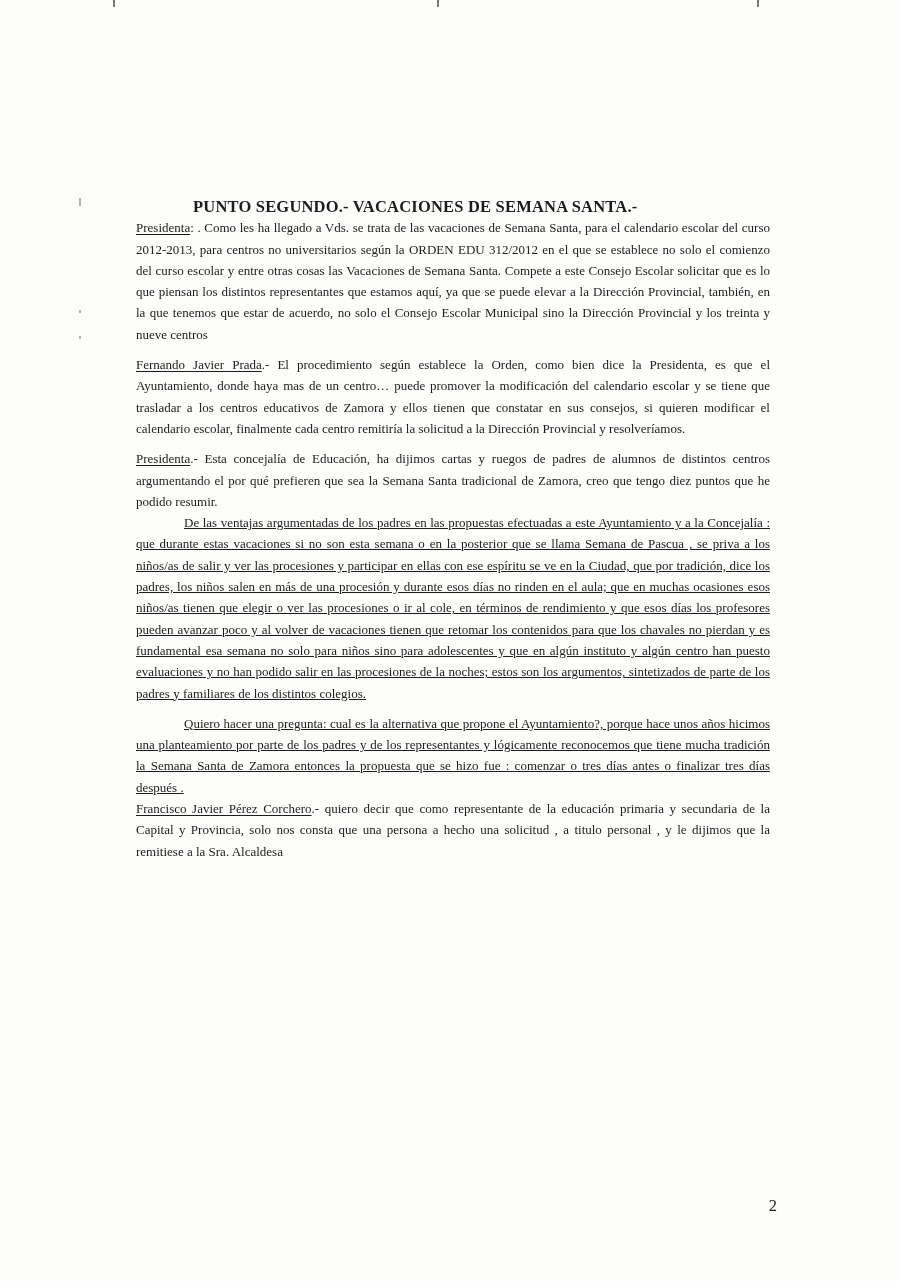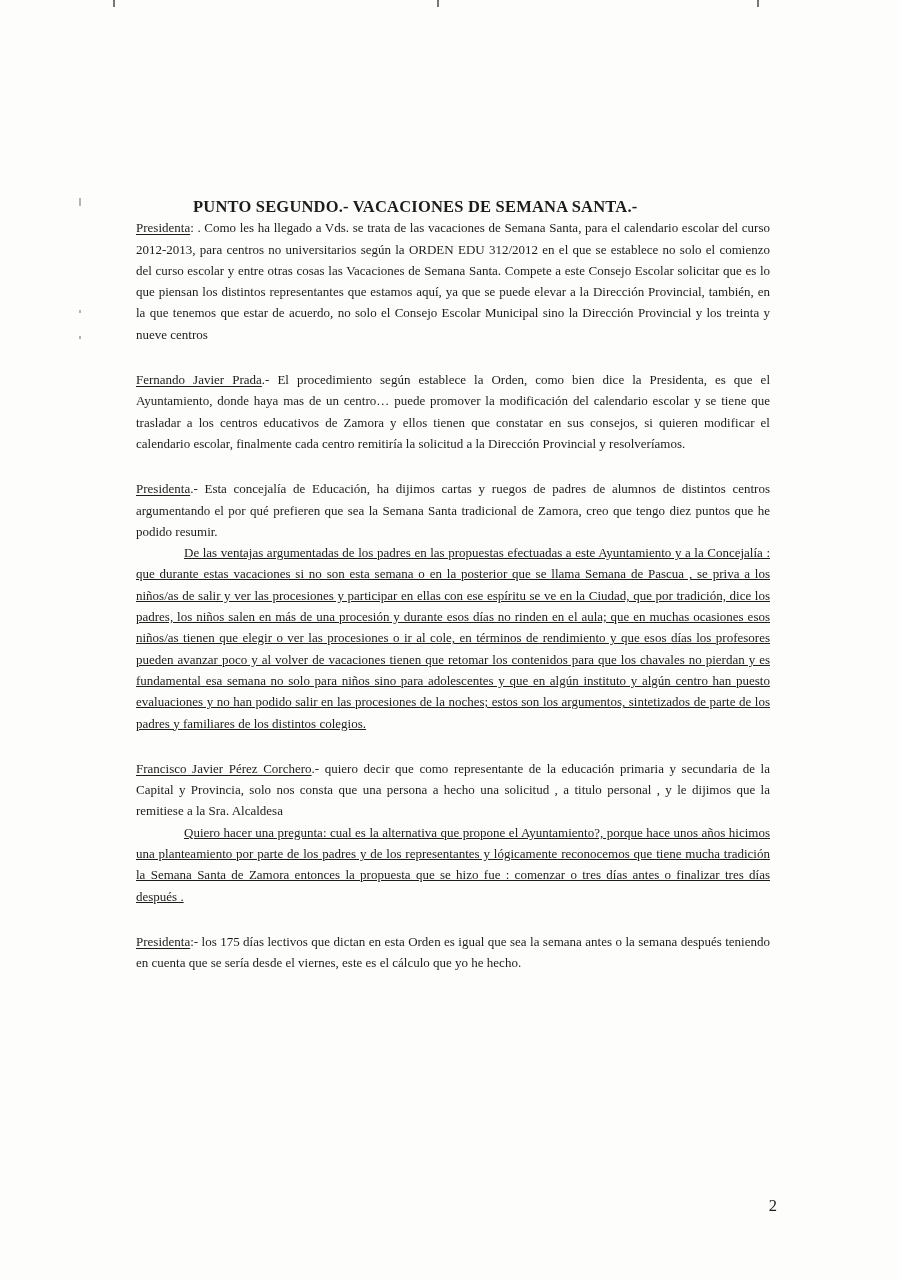--- a/index.html
+++ b/index.html
@@ -18,21 +18,21 @@
     inset: 0;
     padding: 196px 130px 0 136px;
   }
   .title {
     font-weight: bold;
     font-size: 16.5px;
     line-height: 21.3px;
     margin-left: 57px;
     letter-spacing: 0.2px;
   }
-  .para { margin-top: 24px; }
+  .para { margin-top: 9px; }
   .para.first { margin-top: 0; }
   .body-text {
     font-size: 13px;
     line-height: 21.3px;
     text-align: justify;
   }
   .speaker {
     text-decoration: underline;
     text-underline-offset: 2px;
   }
@@ -86,23 +86,20 @@
   <div class="para">
     <p class="body-text"><span class="speaker">Fernando Javier Prada</span><span>.- El procedimiento según establece la Orden, como bien dice la Presidenta, es que el Ayuntamiento, donde haya mas de un centro… puede promover la modificación del calendario escolar y se tiene que trasladar a los centros educativos de Zamora y ellos tienen que constatar en sus consejos, si quieren modificar el calendario escolar, finalmente cada centro remitiría la solicitud a la Dirección Provincial y resolveríamos.</span></p>
   </div>
 
   <div class="para">
     <p class="body-text"><span class="speaker">Presidenta</span><span>.- Esta concejalía de Educación, ha dijimos cartas y ruegos de padres de alumnos de distintos centros argumentando el por qué prefieren que sea la Semana Santa tradicional de Zamora, creo que tengo diez puntos que he podido resumir.</span></p>
     <p class="body-text indent">De las ventajas argumentadas de los padres en las propuestas efectuadas a este Ayuntamiento y a la Concejalía : que durante estas vacaciones si no son esta semana o en la posterior que se llama Semana de Pascua , se priva a los niños/as de salir y ver las procesiones y participar en ellas con ese espíritu se ve en la Ciudad, que por tradición, dice los padres, los niños salen en más de una procesión y durante esos días no rinden en el aula; que en muchas ocasiones esos niños/as tienen que elegir o ver las procesiones o ir al cole, en términos de rendimiento y que esos días los profesores pueden avanzar poco y al volver de vacaciones tienen que retomar los contenidos para que los chavales no pierdan y es fundamental esa semana no solo para niños sino para adolescentes y que en algún instituto y algún centro han puesto evaluaciones y no han podido salir en las procesiones de la noches; estos son los argumentos, sintetizados de parte de los padres y familiares de los distintos colegios.</p>
   </div>
 
   <div class="para">
+    <p class="body-text indent">Quiero hacer una pregunta: cual es la alternativa que propone el Ayuntamiento?, porque hace unos años hicimos una planteamiento por parte de los padres y de los representantes y lógicamente reconocemos que tiene mucha tradición la Semana Santa de Zamora entonces la propuesta que se hizo fue : comenzar o tres días antes o finalizar tres días después .</p>
     <p class="body-text"><span class="speaker">Francisco Javier Pérez Corchero</span><span>.- quiero decir que como representante de la educación primaria y secundaria de la Capital y Provincia, solo nos consta que una persona a hecho una solicitud , a titulo personal , y le dijimos que la remitiese a la Sra. Alcaldesa</span></p>
-    <p class="body-text indent">Quiero hacer una pregunta: cual es la alternativa que propone el Ayuntamiento?, porque hace unos años hicimos una planteamiento por parte de los padres y de los representantes y lógicamente reconocemos que tiene mucha tradición la Semana Santa de Zamora entonces la propuesta que se hizo fue : comenzar o tres días antes o finalizar tres días después .</p>
   </div>
 
-  <div class="para">
-    <p class="body-text"><span class="speaker">Presidenta</span><span>:- los 175 días lectivos que dictan en esta Orden es igual que sea la semana antes o la semana después teniendo en cuenta que se sería desde el viernes, este es el cálculo que yo he hecho.</span></p>
-  </div>
 
 </div>
 
 <div class="page-number">2</div>
 
 </body></html>

